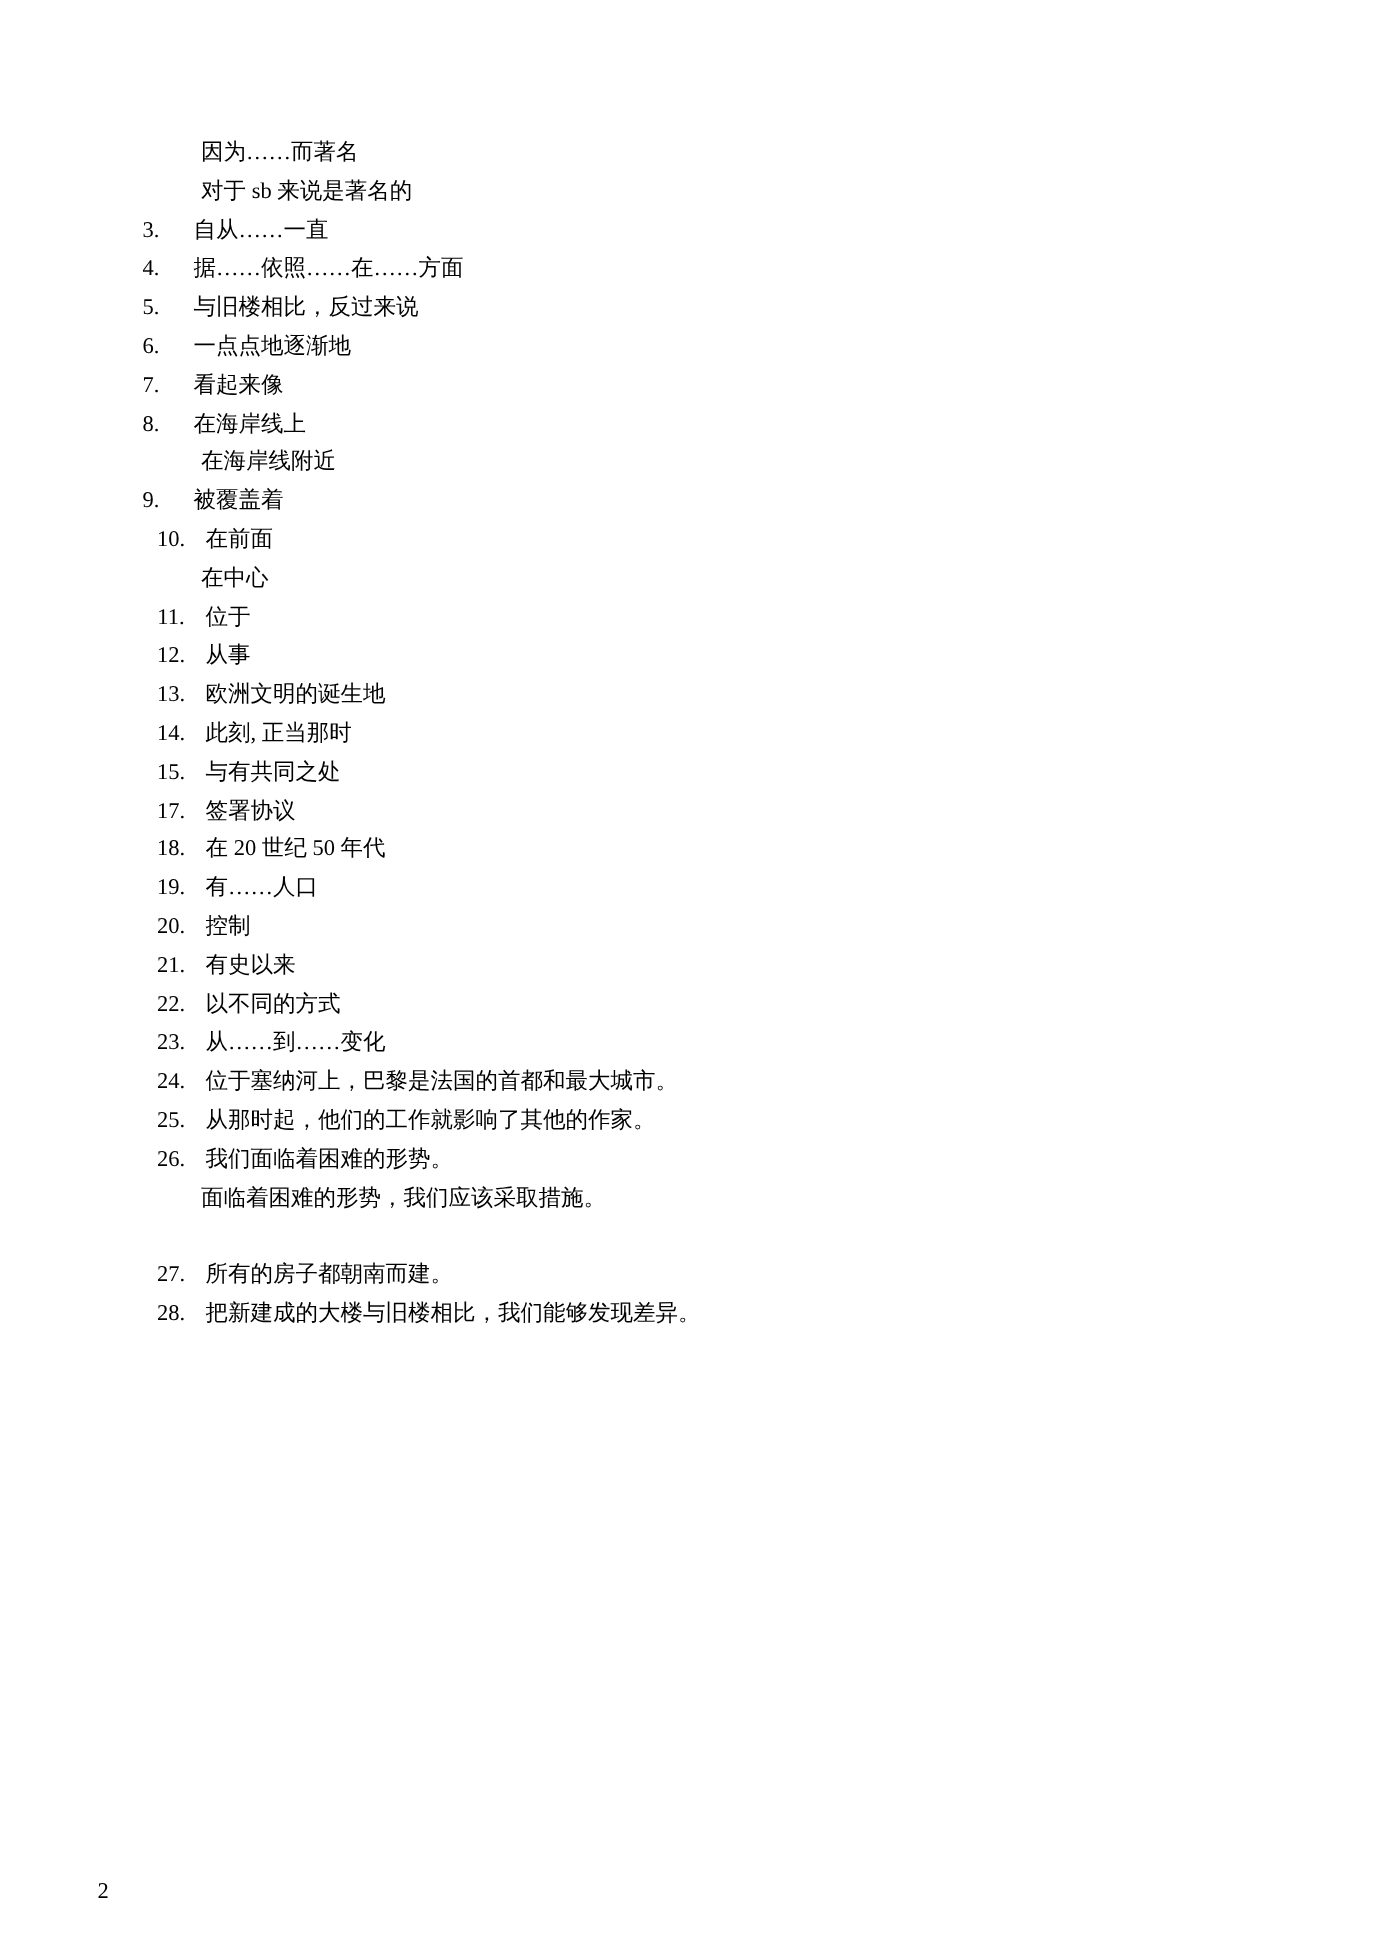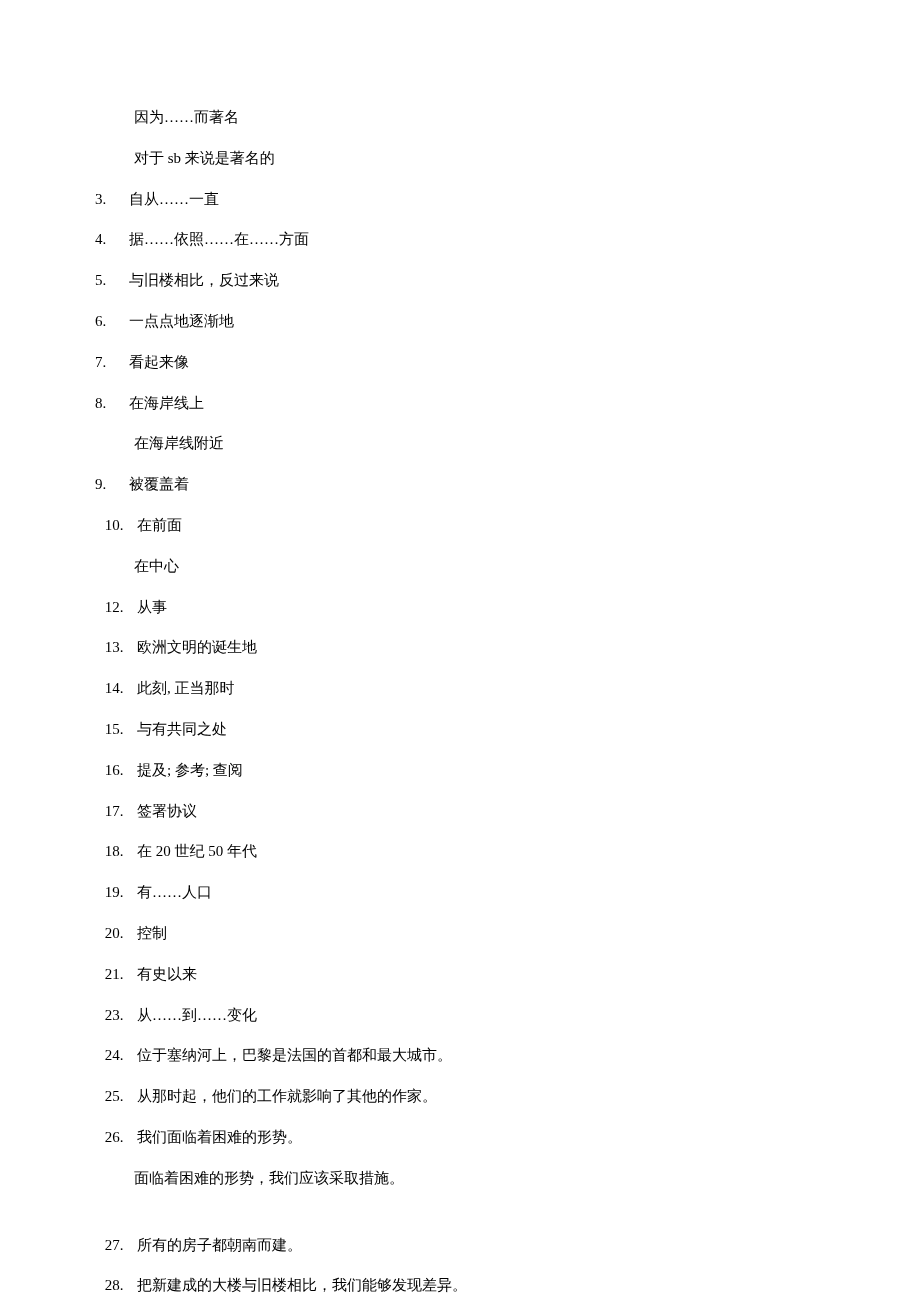--- a/index.html
+++ b/index.html
@@ -16,21 +16,20 @@
       color: #000000;
       padding: 90px 95px 60px 95px;
       position: relative;
     }
     .content {
       line-height: 1.72;
     }
     .line {
       display: flex;
       align-items: baseline;
-      margin-top: 15px;
     }
     .indent-only {
       padding-left: 39px;
     }
     .num {
       min-width: 34px;
       text-align: left;
       padding-right: 4px;
       display: inline-block;
     }
@@ -96,58 +95,62 @@
       <span class="text">被覆盖着</span>
     </div>
     <div class="line">
       <span class="num-wide">10.</span>
       <span class="text">在前面</span>
     </div>
     <div class="line indent-only">
       <span class="text">在中心</span>
     </div>
     <div class="line">
+      <span class="num-wide">11.</span>
+      <span class="text">位于</span>
+    </div>
+    <div class="line">
       <span class="num-wide">12.</span>
       <span class="text">从事</span>
     </div>
     <div class="line">
       <span class="num-wide">13.</span>
       <span class="text">欧洲文明的诞生地</span>
     </div>
     <div class="line">
       <span class="num-wide">14.</span>
       <span class="text">此刻, 正当那时</span>
     </div>
     <div class="line">
       <span class="num-wide">15.</span>
       <span class="text">与有共同之处</span>
-    </div>
-    <div class="line">
-      <span class="num-wide">16.</span>
-      <span class="text">提及;  参考;  查阅</span>
     </div>
     <div class="line">
       <span class="num-wide">17.</span>
       <span class="text">签署协议</span>
     </div>
     <div class="line">
       <span class="num-wide">18.</span>
       <span class="text">在 20 世纪 50 年代</span>
     </div>
     <div class="line">
       <span class="num-wide">19.</span>
       <span class="text">有……人口</span>
     </div>
     <div class="line">
       <span class="num-wide">20.</span>
       <span class="text">控制</span>
     </div>
     <div class="line">
       <span class="num-wide">21.</span>
       <span class="text">有史以来</span>
+    </div>
+    <div class="line">
+      <span class="num-wide">22.</span>
+      <span class="text">以不同的方式</span>
     </div>
     <div class="line">
       <span class="num-wide">23.</span>
       <span class="text">从……到……变化</span>
     </div>
     <div class="line">
       <span class="num-wide">24.</span>
       <span class="text">位于塞纳河上，巴黎是法国的首都和最大城市。</span>
     </div>
     <div class="line">

